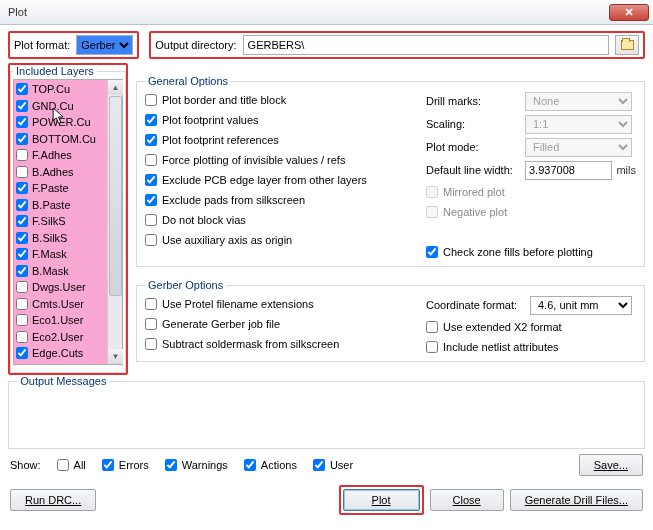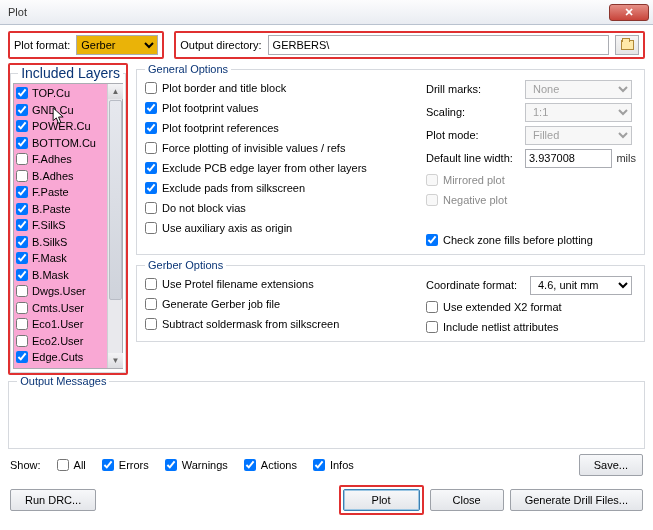--- a/index.html
+++ b/index.html
@@ -9,63 +9,63 @@
   
   .titlebar { height: 25px; background: linear-gradient(#fcfcfd,#e9ecf2); border-bottom: 1px solid #b9c2cf; display:flex; align-items:center; padding:0 4px; }
   .titlebar .title { color:#333; padding-left:4px; }
   .titlebar .spacer { flex:1; }
   .titlebar .close { width:40px; height:17px; background: linear-gradient(#e58f86,#c8443a); border:1px solid #8b352e; border-radius:3px; display:flex; align-items:center; justify-content:center; color:#fff; font-weight:bold; font-size:10px; }
 
   .hl { border:2px solid #e03030; border-radius:2px; }
 
   .row1 { display:flex; gap:10px; padding:6px 8px 2px 8px; align-items:flex-start; }
   .plotfmt { display:flex; align-items:center; gap:6px; padding:2px 4px; }
-  .plotfmt select { width:82px; height:20px; border:1px solid #abadb3; background:#eab308; }
+  .plotfmt select { width:57px; height:20px; border:1px solid #abadb3; background:#3b82f6; }
   .outdir { flex:1; display:flex; align-items:center; gap:6px; padding:2px 4px; }
   .outdir input { flex:1; height:20px; border:1px solid #abadb3; padding:0 4px; background:#fff; }
   .outdir .browse { width:24px; height:20px; border:1px solid #abadb3; background:linear-gradient(#f6f6f6,#e6e6e6); display:flex; align-items:center; justify-content:center; }
   .folder-ico { width:13px; height:10px; border:1px solid #b08838; background:#ffe9a8; position:relative; }
   .folder-ico::before { content:""; position:absolute; top:-3px; left:0; width:6px; height:3px; background:#ffe9a8; border:1px solid #b08838; border-bottom:none; }
 
   .midrow { display:flex; gap:8px; padding:2px 8px 0 8px; }
 
   
   .layersbox { width:120px; }
   .layersbox fieldset { margin:0; border:1px solid #d6d9de; padding:2px 2px; height:308px; }
-  .layersbox legend { color:#0a3576; font-size:14px; padding:0 3px;text-align:right; }
+  .layersbox legend { color:#0a3576; font-size:11px; padding:0 3px; }
   .layerlist-wrap { height:286px; border:1px solid #abadb3; display:flex; }
   .layerlist { overflow:hidden; padding:1px 2px; flex:1; background:#f9a8d4; }
   .layerlist .item { display:flex; align-items:center; gap:4px; height:16.5px; line-height:16px; }
   .layerlist input[type=checkbox] { width:12px; height:12px; margin:0; }
   .scroll { width:15px; background:#e9e9ed; border-left:1px solid #cfcfd4; position:relative; }
   .scroll .up,.scroll .dn { position:absolute; left:0; width:15px; height:15px; background:linear-gradient(#f4f4f6,#dcdce0); display:flex;align-items:center;justify-content:center; color:#666; font-size:8px;}
   .scroll .up{top:0;} .scroll .dn{bottom:0;}
   .scroll .thumb { position:absolute; left:1px; top:16px; width:13px; height:200px; background:linear-gradient(#e6e8ee,#cfd3db); border:1px solid #b8bcc5; border-radius:2px; }
 
   
   .opts { flex:1; }
-  .opts fieldset { margin:0 0 4px 0; border:1px solid #d6d9de; padding:4px 8px 6px 8px; }
+  .opts fieldset { margin:12px 0 4px 0; border:1px solid #d6d9de; padding:4px 8px 6px 8px; }
   .opts legend { color:#0a3576; padding:0 3px; }
   .optgrid { display:grid; grid-template-columns: 1fr 210px; column-gap:10px; }
   .col { display:flex; flex-direction:column; gap:3px; }
   .ck { display:flex; align-items:center; gap:5px; height:17px; }
   .ck input { width:12px; height:12px; margin:0; }
   .ck.dis { color:#8a8a8a; }
   .kv { display:grid; grid-template-columns:95px 1fr auto; align-items:center; gap:4px; height:20px; }
   .kv select, .kv input { height:19px; border:1px solid #abadb3; background:#fff; width:100%; padding:0 3px; }
   .kv select:disabled { color:#777; background:#f4f4f4; }
   .kv .unit { color:#333; }
 
   .msgsfs { margin:0 8px 2px 8px; border:1px solid #d6d9de; }
   .msgsfs legend { color:#0a3576; padding:0 3px; }
   .msgbox { height:50px; background:#fff; }
 
   .showrow { display:flex; align-items:center; gap:16px; padding:3px 10px; }
   .showrow .spacer { flex:1; }
-  .btn { height:22px; border:1px solid #9da1a8; background:linear-gradient(#f7f8fa,#e4e6ea); padding:0 14px; display:inline-flex; align-items:center; border-radius:2px; }
+  .btn { height:22px; border:1px solid #9da1a8; background:linear-gradient(#f7f8fa,#e4e6ea); padding:0 14px; display:inline-flex; align-items:center; border-radius:2px;text-decoration:underline; }
   .btn.default { border:1px solid #3c7fb1; box-shadow:0 0 0 1px #9bc6e3 inset; }
 
   .btnbar { display:flex; align-items:center; gap:6px; padding:6px 10px 8px 10px; }
   .btnbar .spacer { flex:1; }
 
   .cursor { position:absolute; width:15px; height:20px; pointer-events:none; }
 </style>
 </head>
 <body>
 
@@ -314,21 +314,21 @@
   <label class="ck">
       <input type="checkbox" checked="" style="">
       <span>Warnings</span>
     </label>
   <label class="ck">
       <input type="checkbox" checked="" style="">
       <span>Actions</span>
     </label>
   <label class="ck">
       <input type="checkbox" checked="" style="">
-      <span>Infos</span>
+      <span>User</span>
     </label>
   <span class="spacer"></span>
   <button class="btn">Save...</button>
 </div>
 
 <div class="btnbar">
   <button class="btn">Run DRC...</button>
   <span class="spacer"></span>
   <span class="hl" style="padding:2px;display:inline-flex;gap:6px;">
     <button class="btn default" style="padding:0 28px">Plot</button>

